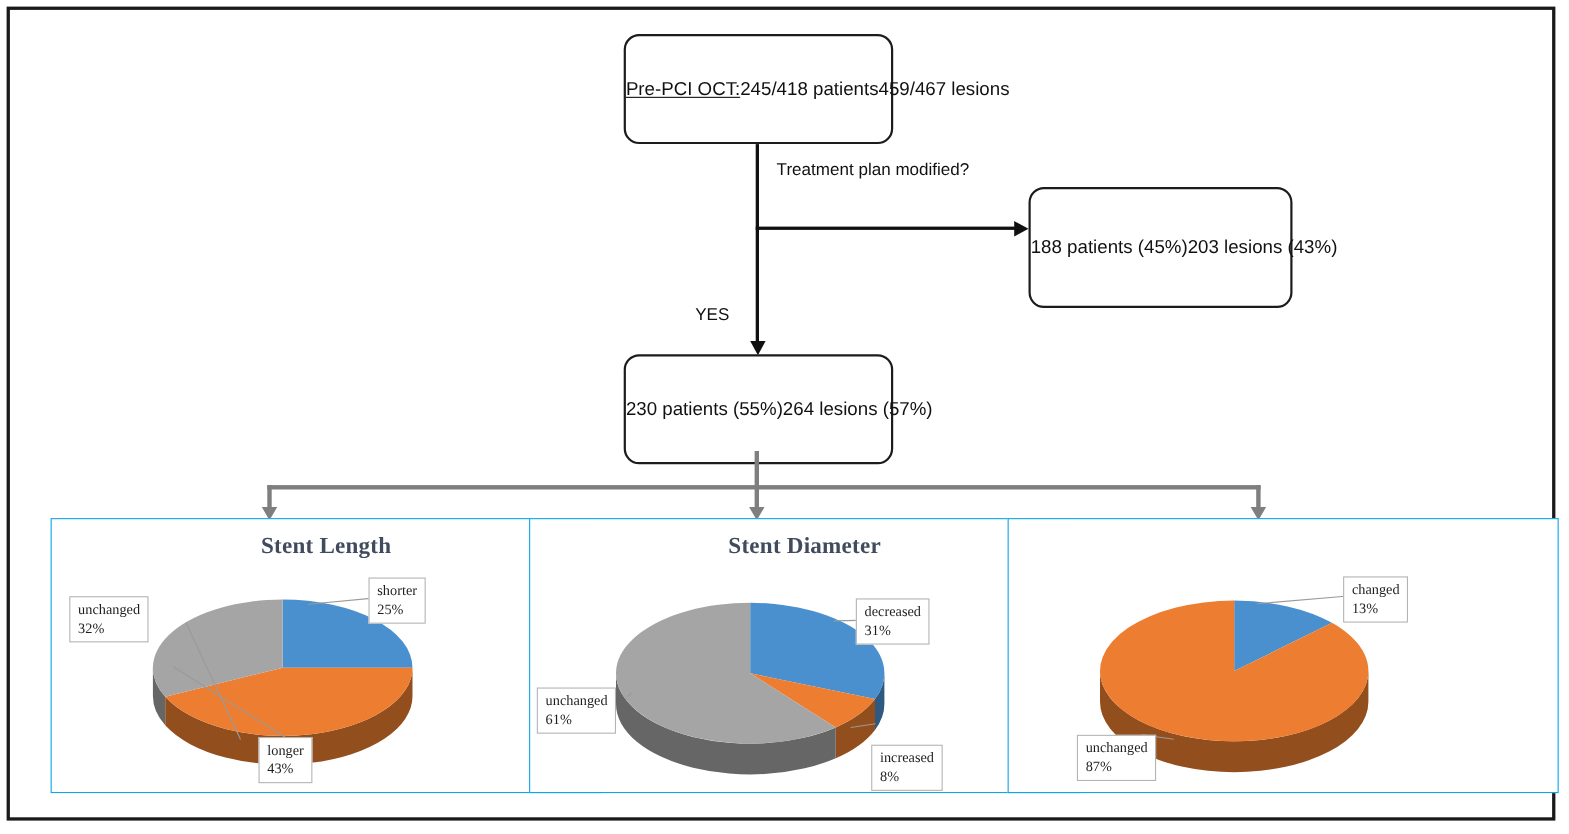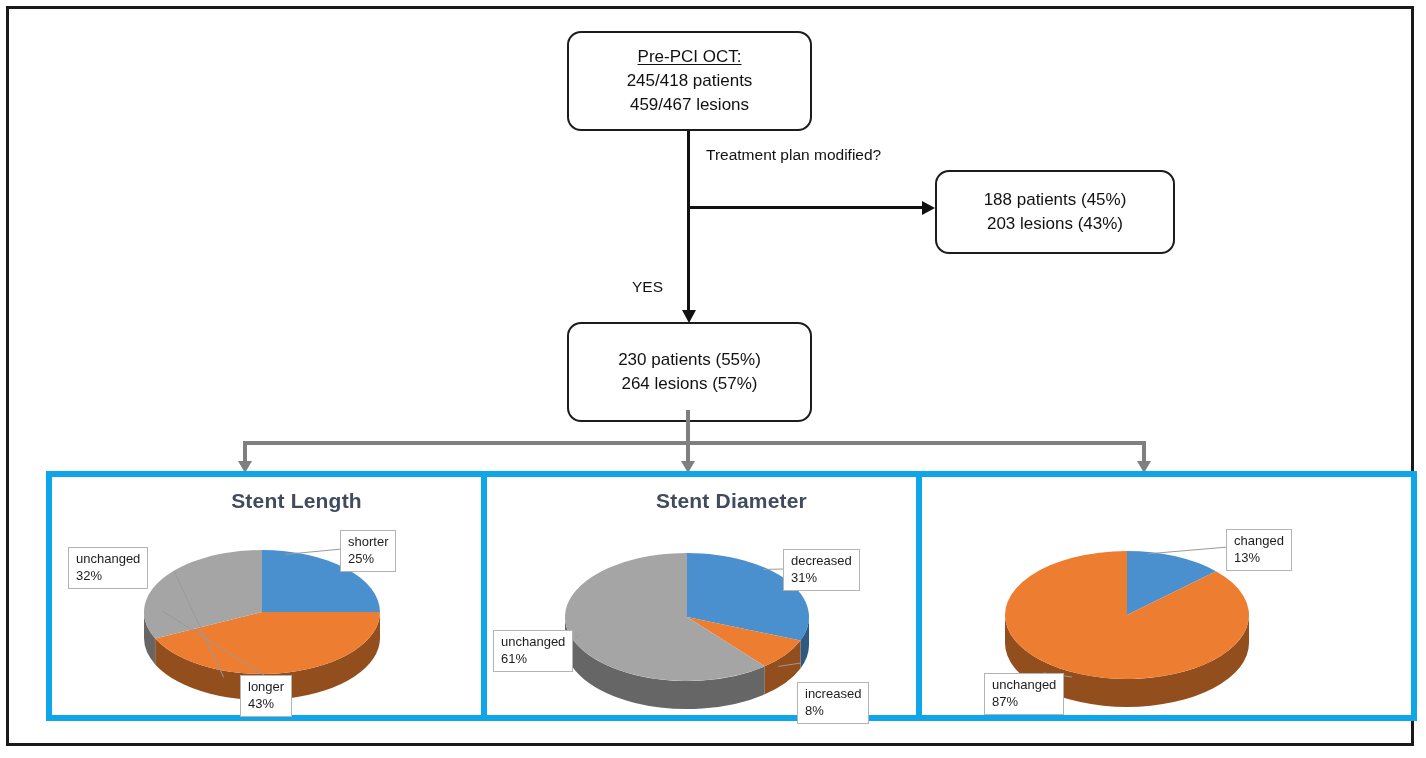--- a/index.html
+++ b/index.html
@@ -34,36 +34,35 @@
   }
 
   
   .flow-box {
     position: absolute;
     box-sizing: border-box;
     border: 2px solid #1c1c1c;
     border-radius: 14px;
     background: #ffffff;
     display: flex;
-    flex-direction: column;
+    flex-direction: row;
     align-items: center;
-    justify-content: center;
     color: #111111;
     font-size: 17px;
     line-height: 1.42;
     text-align: center;
   }
   .flow-box .line { display: block; white-space: nowrap; }
   .flow-box .line.heading {
     text-decoration: underline;
     text-underline-offset: 2px;
   }
 
   #box-root   { left: 567px; top: 31px;  width: 245px; height: 100px; }
-  #box-no     { left: 935px; top: 170px; width: 240px; height: 84px; }
+  #box-no     { left: 935px; top: 170px; width: 240px; height: 110px; }
   #box-yes    { left: 567px; top: 322px; width: 245px; height: 100px; }
 
   
   .conn-black { position: absolute; background: #111111; }
 
   
   #trunk-upper  { left: 687px; top: 131px; width: 3px; height: 76px; }
   #trunk-lower  { left: 687px; top: 207px; width: 3px; height: 104px; }
 
   
@@ -117,23 +116,24 @@
   #split-arrow-c { left: 681px;  top: 461px; }
   #split-arrow-r { left: 1137px; top: 461px; }
 
   
   .chart-panel {
     position: absolute;
     top: 471px;
     width: 501px;
     height: 250px;
     box-sizing: border-box;
-    border: 6px solid #0ea5e9;
+    border: 1px solid #0ea5e9;
     background: #ffffff;
     overflow: visible;
+    font-family: Liberation Serif, serif;
   }
   #panel-0 { left: 46px; }
   #panel-1 { left: 481px; }
   #panel-2 { left: 916px; }
 
   .chart-title {
     position: absolute;
     top: 12px;
     left: 0;
     width: 100%;

